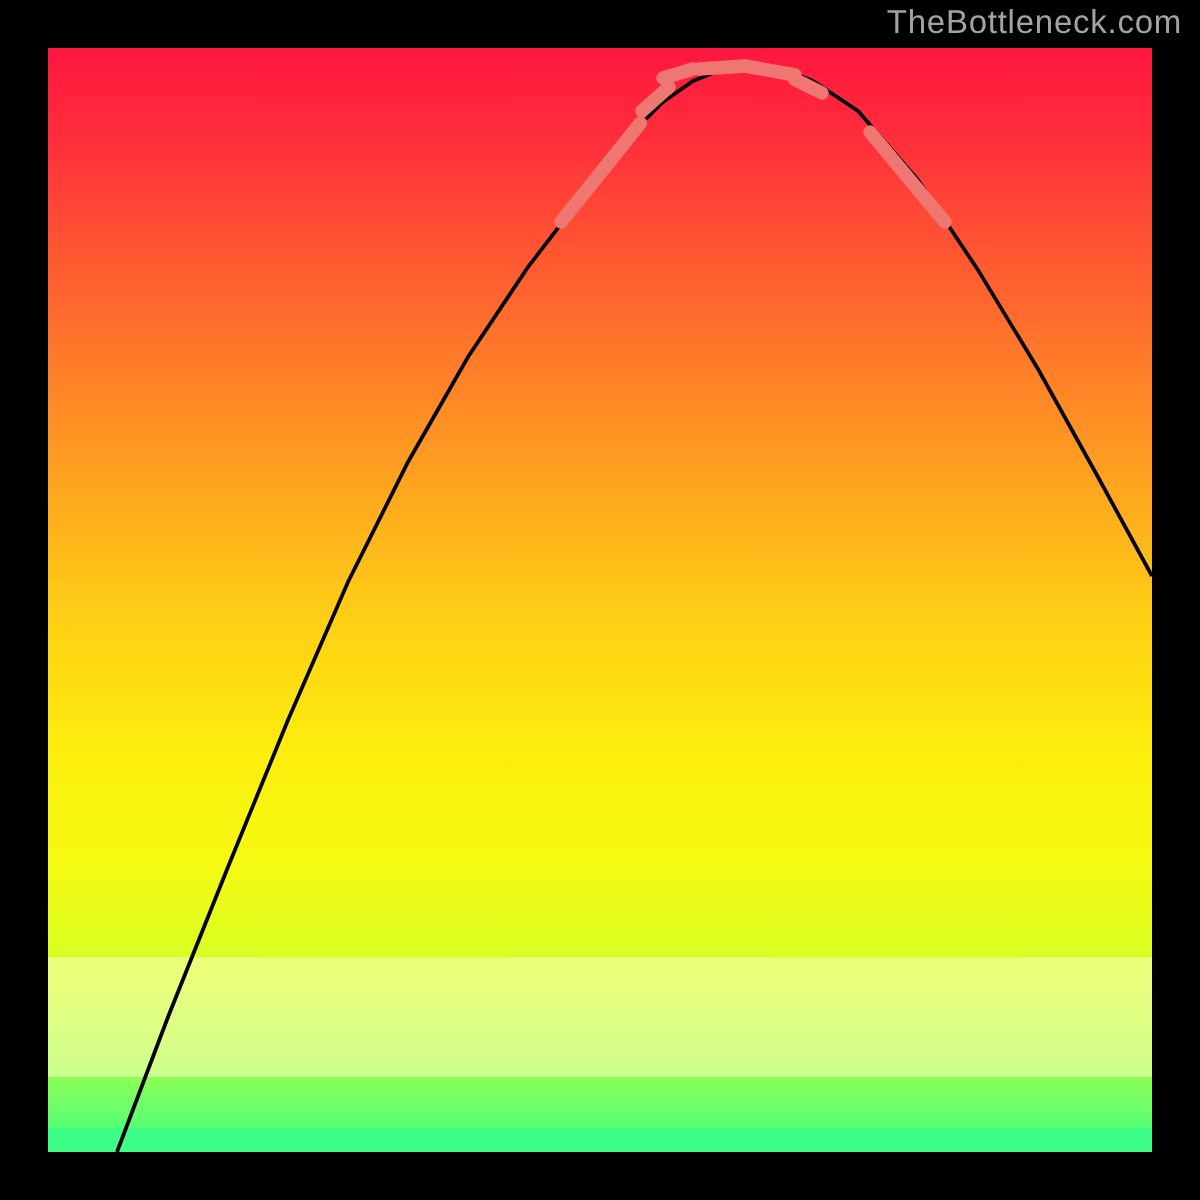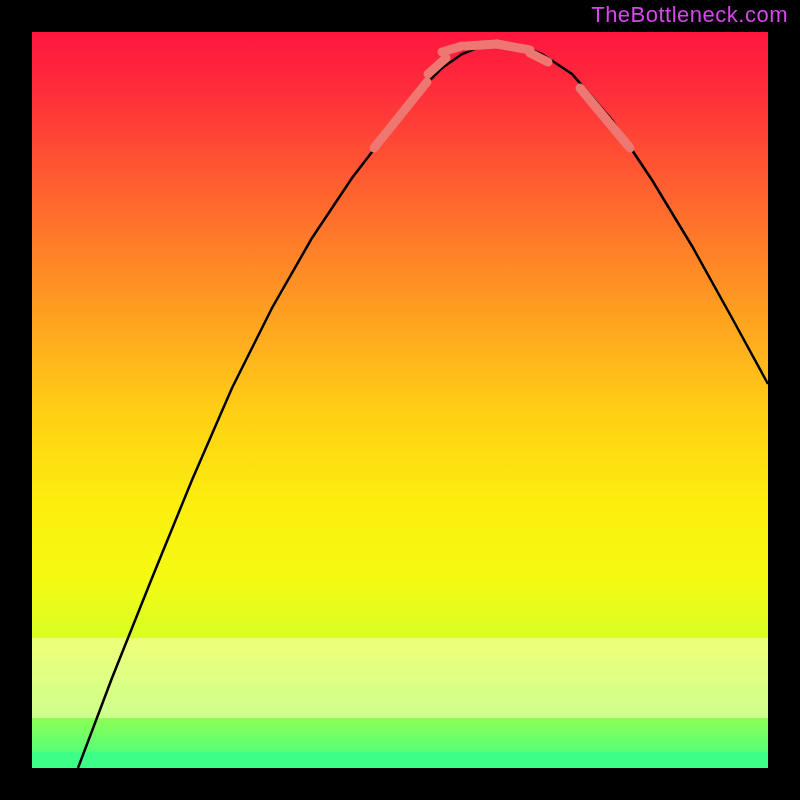--- a/index.html
+++ b/index.html
@@ -28,21 +28,21 @@
       #d3ff28 84%,
       #9bff4c 92%,
       #3dff88 100%);
   }
   .watermark {
     position: absolute;
     top: 2px;
     right: 12px;
     font-family: Arial, Helvetica, sans-serif;
     font-size: 22px;
-    color: #d946ef;
+    color: #a3a3a3;
     letter-spacing: 0.5px;
   }
   svg.overlay {
     position: absolute;
     left: 32px;
     top: 32px;
   }
 </style>
 </head>
 <body>

